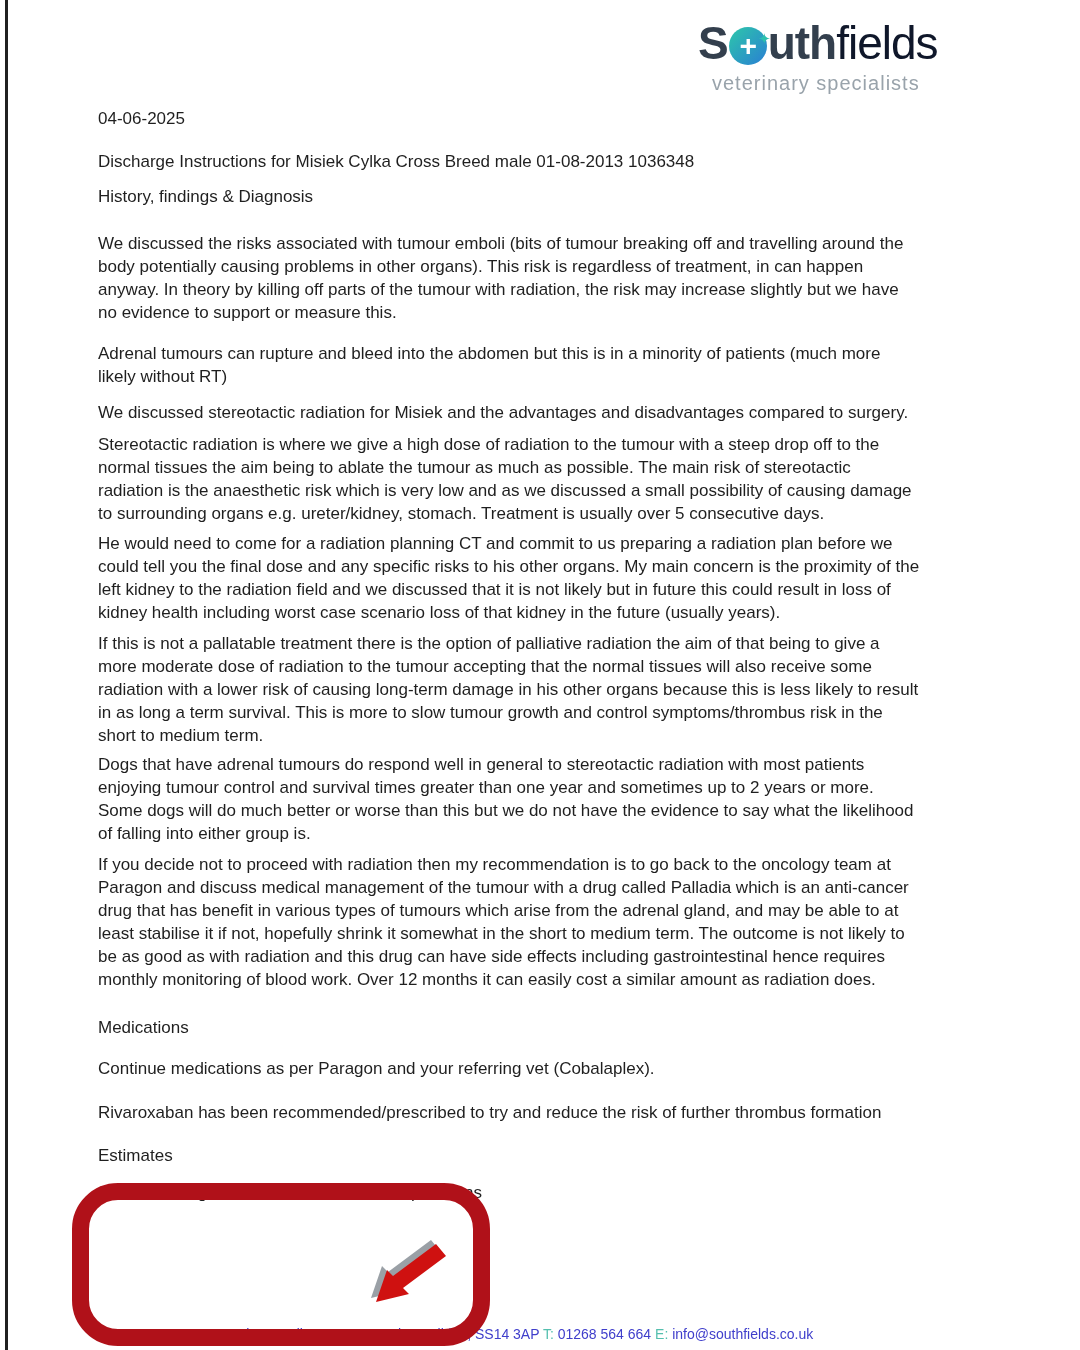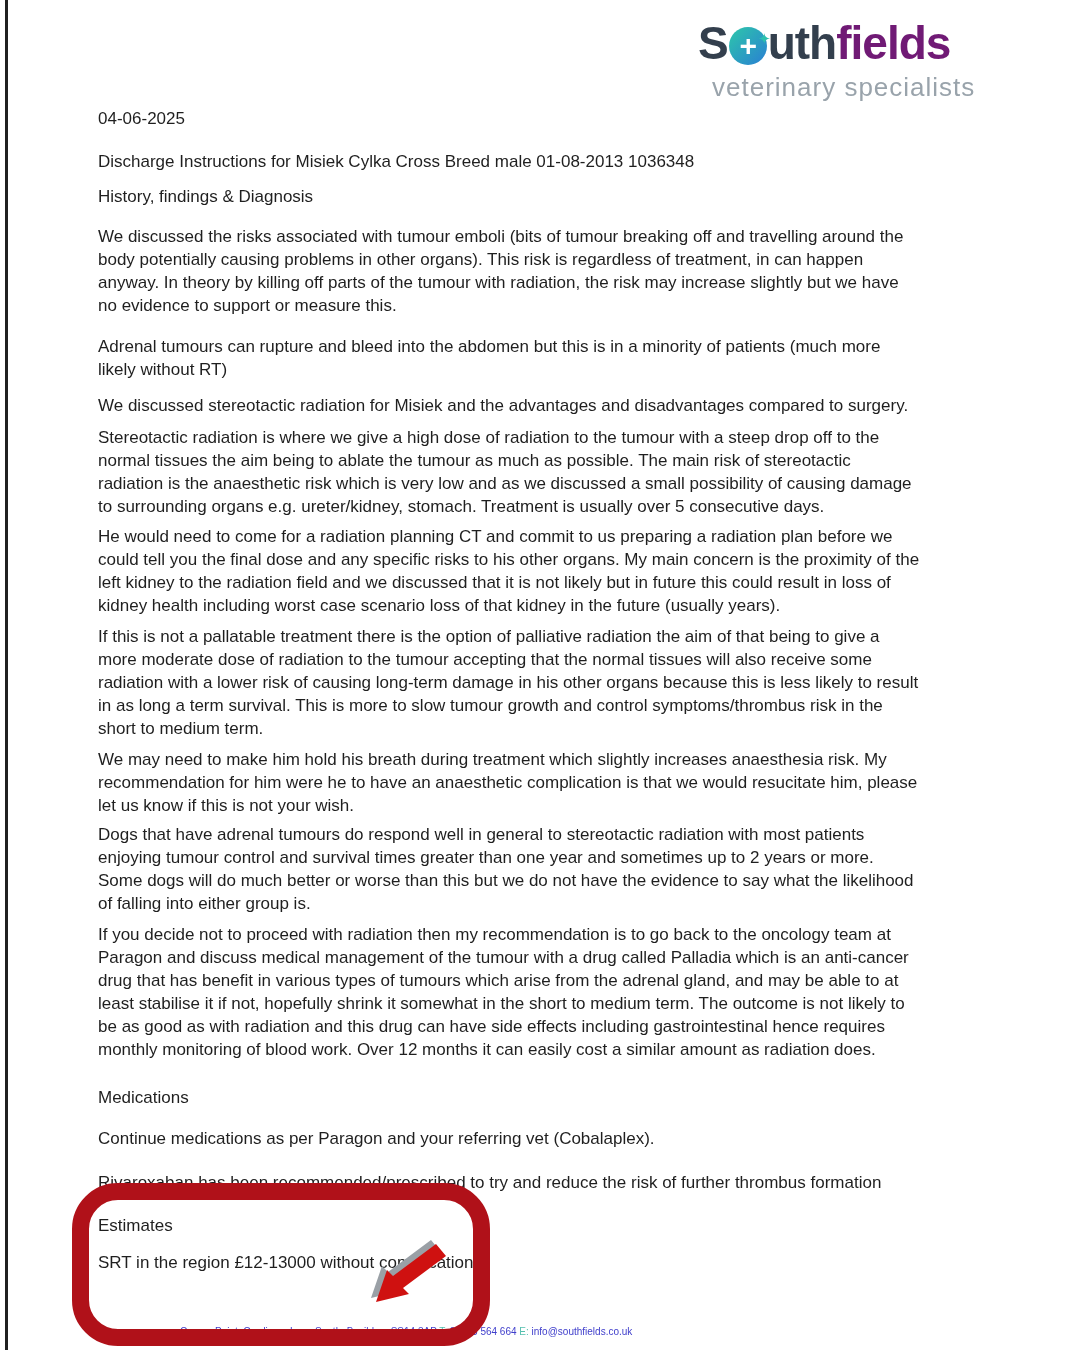--- a/index.html
+++ b/index.html
@@ -7,35 +7,35 @@
     width:1080px;height:1350px;position:relative;background:#ffffff;
     font-family:"Liberation Sans",sans-serif;color:#1f1f1f;overflow:hidden;
   }
   
   .scan-edge{position:absolute;left:5px;top:0;width:3px;height:1350px;background:#202020;}
 
   
   .logo{position:absolute;top:18px;left:698px;width:320px;}
   .logo-word{font-size:46px;line-height:50px;color:#333f4d;letter-spacing:-1px;white-space:nowrap;display:flex;align-items:center;}
   .lg-bold{font-weight:bold;}
-  .lg-light{font-weight:bold;color:#701a75;}
+  .lg-light{font-weight:normal;color:#0f172a;}
   .lg-badge{position:relative;display:inline-block;width:38px;height:38px;border-radius:50%;
     background:linear-gradient(135deg,#2dc0ae 10%,#2a86cf 90%);margin:0 1px;top:3px;}
   .lg-badge .plus{position:absolute;left:0;top:0;width:38px;height:38px;display:flex;align-items:center;justify-content:center;
     color:#ffffff;font-size:30px;font-weight:bold;line-height:38px;}
   .lg-badge .spark{position:absolute;top:-13px;right:-3px;font-size:15px;color:#2dc0ae;font-weight:normal;}
-  .logo-sub{margin-top:4px;font-size:26px;letter-spacing:1px;color:#99a3ab;padding-left:14px;white-space:nowrap;}
+  .logo-sub{margin-top:4px;font-size:20px;letter-spacing:1px;color:#99a3ab;padding-left:14px;white-space:nowrap;}
 
   
   .doc{position:absolute;left:98px;top:0;width:822px;font-size:17px;line-height:23px;}
   .doc p{margin:0;}
   .bold{font-weight:normal;}
 
   
-  .footer{position:absolute;left:180px;top:1326px;font-size:10px;white-space:nowrap;color:#3f3ecb;z-index:2;}
+  .footer{position:absolute;left:180px;top:1326px;font-size:14px;white-space:nowrap;color:#3f3ecb;z-index:2;}
   .footer .lbl{color:#54bfae;}
 
   
   .red-box{position:absolute;left:72px;top:1183px;width:418px;height:163px;box-sizing:border-box;
     border:17px solid #b01119;border-radius:46px;z-index:5;pointer-events:none;}
   .red-arrow{position:absolute;left:366px;top:1240px;width:88px;height:66px;z-index:6;}
 </style>
 </head>
 <body>
 
@@ -52,28 +52,27 @@
       <span class="lg-light">fields</span>
   </div>
   <div class="logo-sub">veterinary specialists</div>
 </div>
 
 <div class="doc">
   <p style="margin-top:107px">04-06-2025</p>
   <p class="bold" style="margin-top:20px">Discharge Instructions for Misiek Cylka Cross Breed male 01-08-2013 1036348</p>
 
   <p class="bold" style="margin-top:12px">History, findings &amp; Diagnosis</p>
-  <p style="margin-top:17px">We discussed the risks associated with tumour emboli (bits of tumour breaking off and travelling around the body potentially causing problems in other organs). This risk is regardless of treatment, in can happen anyway. In theory by killing off parts of the tumour with radiation, the risk may increase slightly but we have no evidence to support or measure this.</p>
+  <p style="margin-top:24px">We discussed the risks associated with tumour emboli (bits of tumour breaking off and travelling around the body potentially causing problems in other organs). This risk is regardless of treatment, in can happen anyway. In theory by killing off parts of the tumour with radiation, the risk may increase slightly but we have no evidence to support or measure this.</p>
   <p style="margin-top:18px">Adrenal tumours can rupture and bleed into the abdomen but this is in a minority of patients (much more likely without RT)</p>
 
   <p style="margin-top:13px">We discussed stereotactic radiation for Misiek and the advantages and disadvantages compared to surgery.</p>
   <p style="margin-top:9px">Stereotactic radiation is where we give a high dose of radiation to the tumour with a steep drop off to the normal tissues the aim being to ablate the tumour as much as possible. The main risk of stereotactic radiation is the anaesthetic risk which is very low and as we discussed a small possibility of causing damage to surrounding organs e.g. ureter/kidney, stomach. Treatment is usually over 5 consecutive days.</p>
   <p style="margin-top:7px">He would need to come for a radiation planning CT and commit to us preparing a radiation plan before we could tell you the final dose and any specific risks to his other organs. My main concern is the proximity of the left kidney to the radiation field and we discussed that it is not likely but in future this could result in loss of kidney health including worst case scenario loss of that kidney in the future (usually years).</p>
   <p style="margin-top:8px">If this is not a pallatable treatment there is the option of palliative radiation the aim of that being to give a more moderate dose of radiation to the tumour accepting that the normal tissues will also receive some radiation with a lower risk of causing long-term damage in his other organs because this is less likely to result in as long a term survival. This is more to slow tumour growth and control symptoms/thrombus risk in the short to medium term.</p>
-  <p style="margin-top:8px">We may need to make him hold his breath during treatment which slightly increases anaesthesia risk. My recommendation for him were he to have an anaesthetic complication is that we would resucitate him, please let us know if this is not your wish.</p>
   <p style="margin-top:6px">Dogs that have adrenal tumours do respond well in general to stereotactic radiation with most patients enjoying tumour control and survival times greater than one year and sometimes up to 2 years or more.  Some dogs will do much better or worse than this but we do not have the evidence to say what the likelihood of falling into either group is.</p>
   <p style="margin-top:8px">If you decide not to proceed with radiation  then my recommendation is to go back to the oncology team at Paragon and discuss medical management of the tumour with a drug called Palladia which is an anti-cancer drug that has benefit in various types of tumours which arise from the adrenal gland, and may be able to at least stabilise it if not, hopefully shrink it somewhat in the short to medium term. The outcome is not likely to be as good as with radiation and this drug can have side effects including gastrointestinal hence requires monthly monitoring of blood work. Over 12 months it can easily cost a similar amount as radiation does.</p>
 
   <p class="bold" style="margin-top:25px">Medications</p>
   <p style="margin-top:18px">Continue medications as per Paragon and your referring vet (Cobalaplex).</p>
   <p style="margin-top:21px">Rivaroxaban has been recommended/prescribed to try and reduce the risk of further thrombus formation</p>
 
   <p class="bold" style="margin-top:20px">Estimates</p>
   <p style="margin-top:14px">SRT in the region £12-13000 without complications</p>
 </div>

